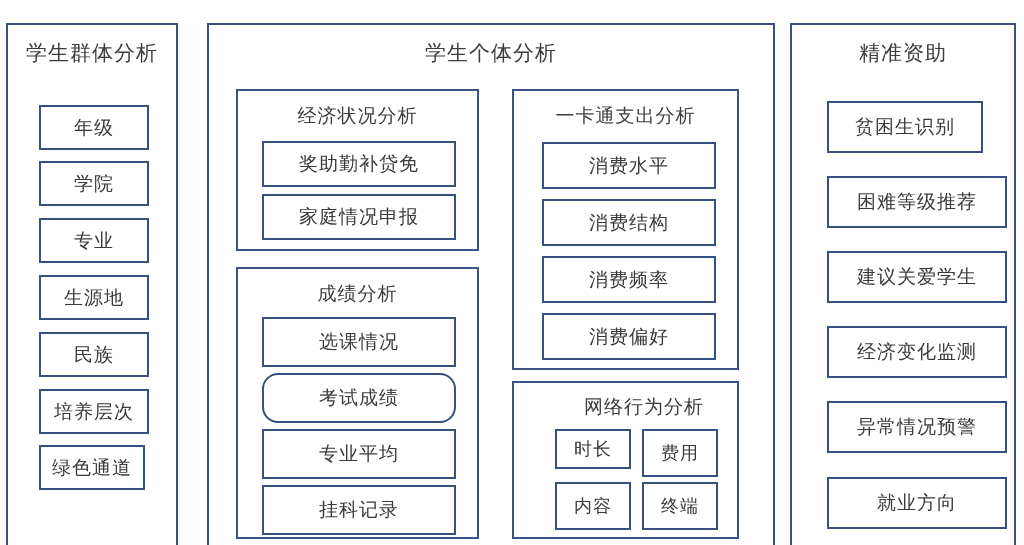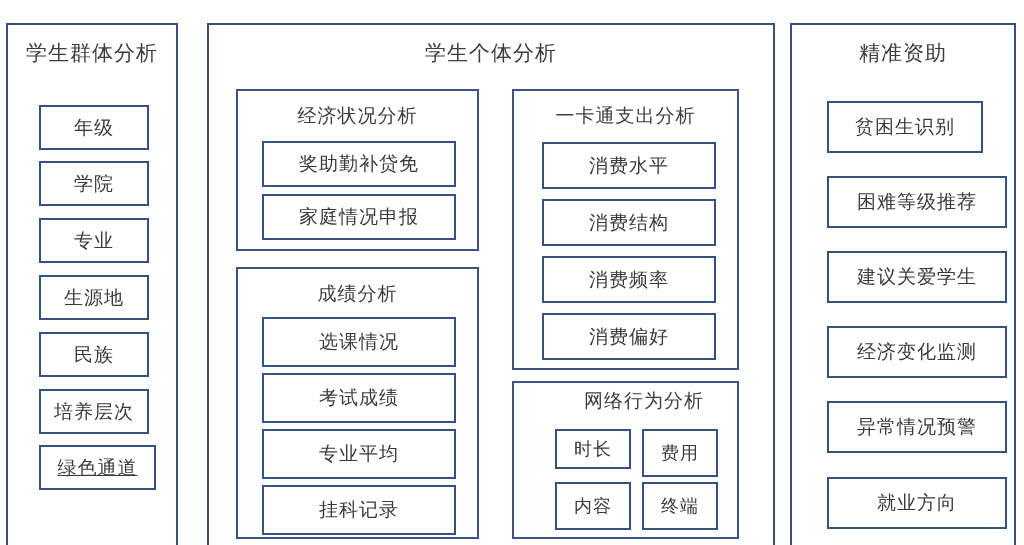--- a/index.html
+++ b/index.html
@@ -78,50 +78,50 @@
 
   <div class="panel" style="left:6px; top:6px; width:172px; height:531px;">
     <div class="panel-title" style="top:14px;">学生群体分析</div>
 
     <div class="item" style="left:31px; top:80px; width:110px; height:45px;">年级</div>
     <div class="item" style="left:31px; top:136px; width:110px; height:45px;">学院</div>
     <div class="item" style="left:31px; top:193px; width:110px; height:45px;">专业</div>
     <div class="item" style="left:31px; top:250px; width:110px; height:45px;">生源地</div>
     <div class="item" style="left:31px; top:307px; width:110px; height:45px;">民族</div>
     <div class="item" style="left:31px; top:364px; width:110px; height:45px;">培养层次</div>
-    <div class="item" style="left:31px; top:420px; width:117px; height:45px;text-decoration:underline;">绿色通道</div>
+    <div class="item" style="left:31px; top:420px; width:106px; height:45px;">绿色通道</div>
   </div>
 
   <div class="panel" style="left:207px; top:6px; width:568px; height:531px;">
     <div class="panel-title" style="top:14px;">学生个体分析</div>
 
     <div class="group" style="left:27px; top:64px; width:243px; height:162px;">
       <div class="group-title" style="top:12px;">经济状况分析</div>
       <div class="item" style="left:24px; top:50px; width:194px; height:46px;">奖助勤补贷免</div>
       <div class="item" style="left:24px; top:103px; width:194px; height:46px;">家庭情况申报</div>
     </div>
 
     <div class="group" style="left:27px; top:242px; width:243px; height:272px;">
       <div class="group-title" style="top:12px;">成绩分析</div>
       <div class="item" style="left:24px; top:48px; width:194px; height:50px;">选课情况</div>
-      <div class="item" style="left:24px; top:104px; width:194px; height:50px;">考试成绩</div>
+      <div class="item" style="left:24px; top:104px; width:194px; height:50px;border-radius:16px;">考试成绩</div>
       <div class="item" style="left:24px; top:160px; width:194px; height:50px;">专业平均</div>
       <div class="item" style="left:24px; top:216px; width:194px; height:50px;">挂科记录</div>
     </div>
 
     <div class="group" style="left:303px; top:64px; width:227px; height:281px;">
       <div class="group-title" style="top:12px;">一卡通支出分析</div>
       <div class="item" style="left:28px; top:51px; width:174px; height:47px;">消费水平</div>
       <div class="item" style="left:28px; top:108px; width:174px; height:47px;">消费结构</div>
       <div class="item" style="left:28px; top:165px; width:174px; height:47px;">消费频率</div>
       <div class="item" style="left:28px; top:222px; width:174px; height:47px;">消费偏好</div>
     </div>
 
     <div class="group" style="left:303px; top:356px; width:227px; height:158px;">
-      <div class="group-title" style="top:5px;padding-left:37px;">网络行为分析</div>
+      <div class="group-title" style="top:11px;padding-left:37px;">网络行为分析</div>
       <div class="item small" style="left:41px; top:46px; width:76px; height:40px;">时长</div>
       <div class="item small" style="left:128px; top:46px; width:76px; height:48px;">费用</div>
       <div class="item small" style="left:41px; top:99px; width:76px; height:48px;">内容</div>
       <div class="item small" style="left:128px; top:99px; width:76px; height:48px;">终端</div>
     </div>
   </div>
 
   <div class="panel" style="left:790px; top:6px; width:226px; height:531px;">
     <div class="panel-title" style="top:14px;">精准资助</div>
 

